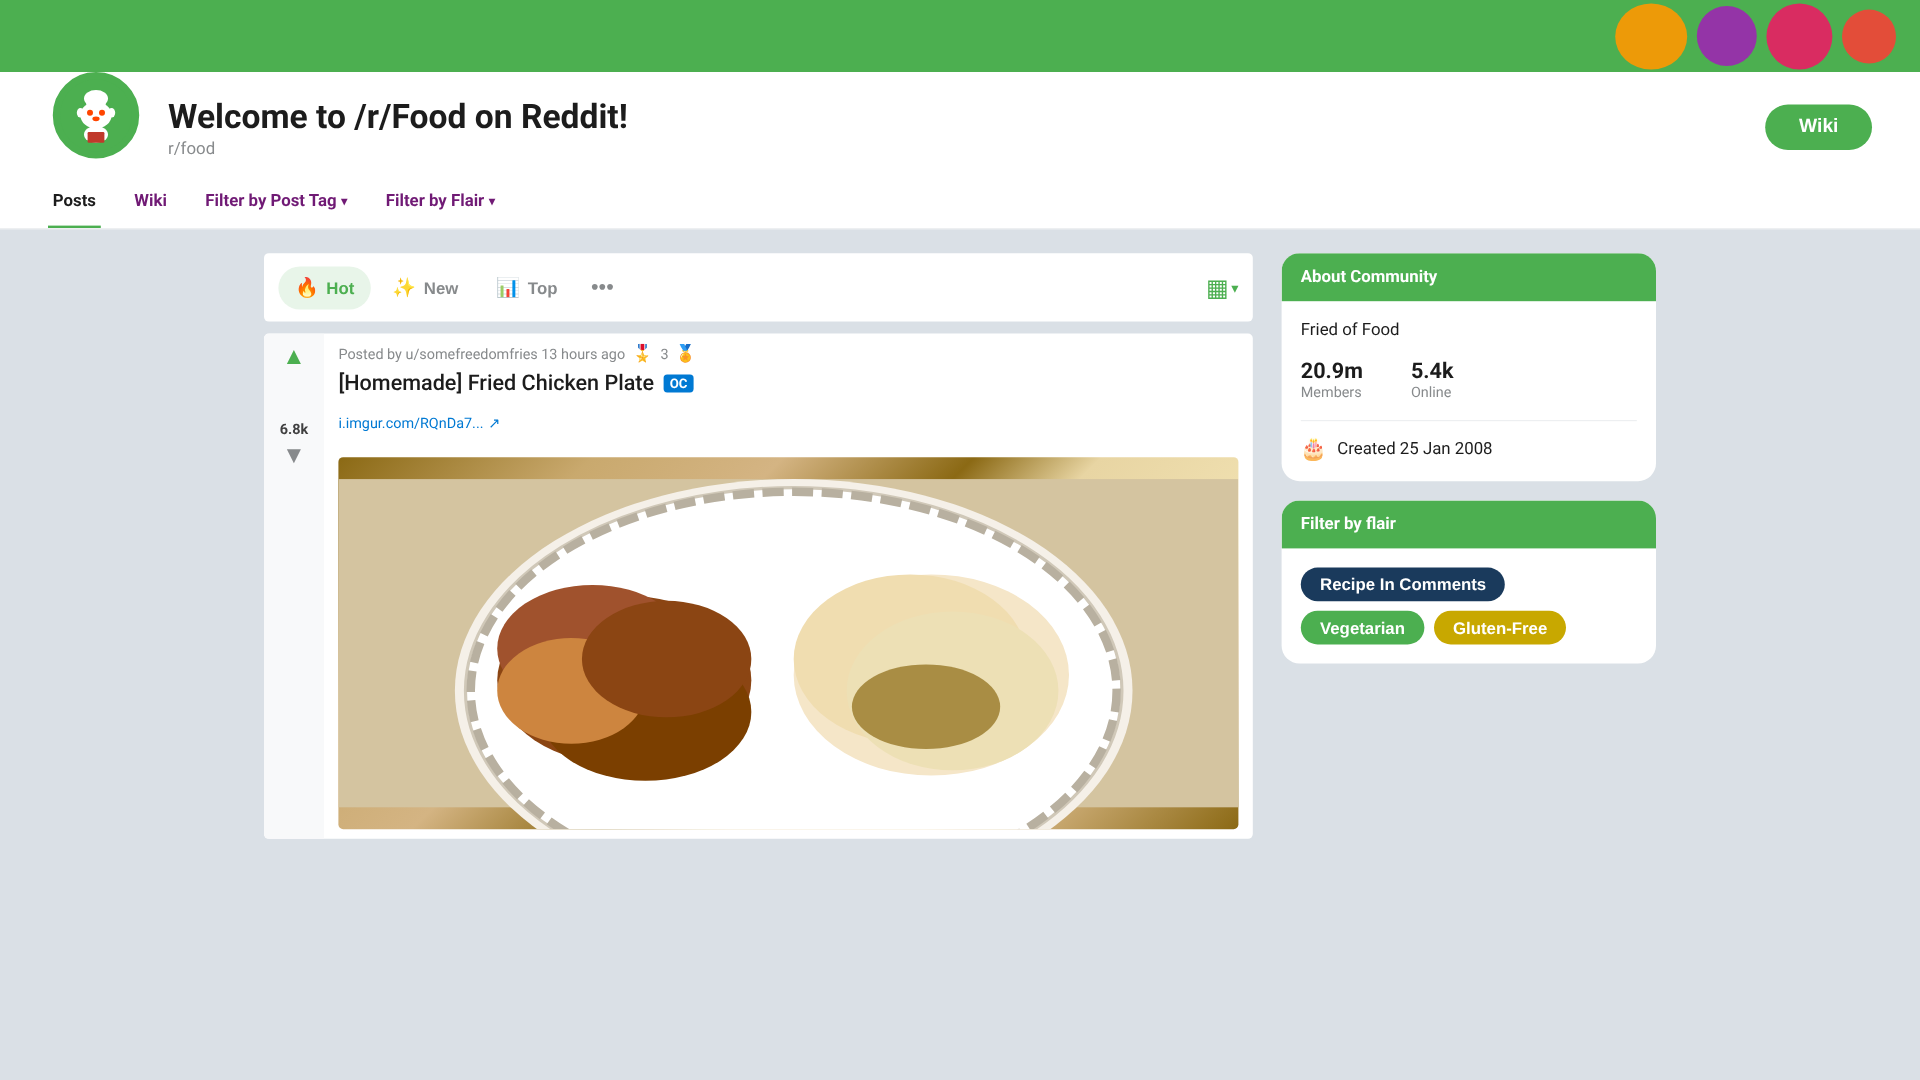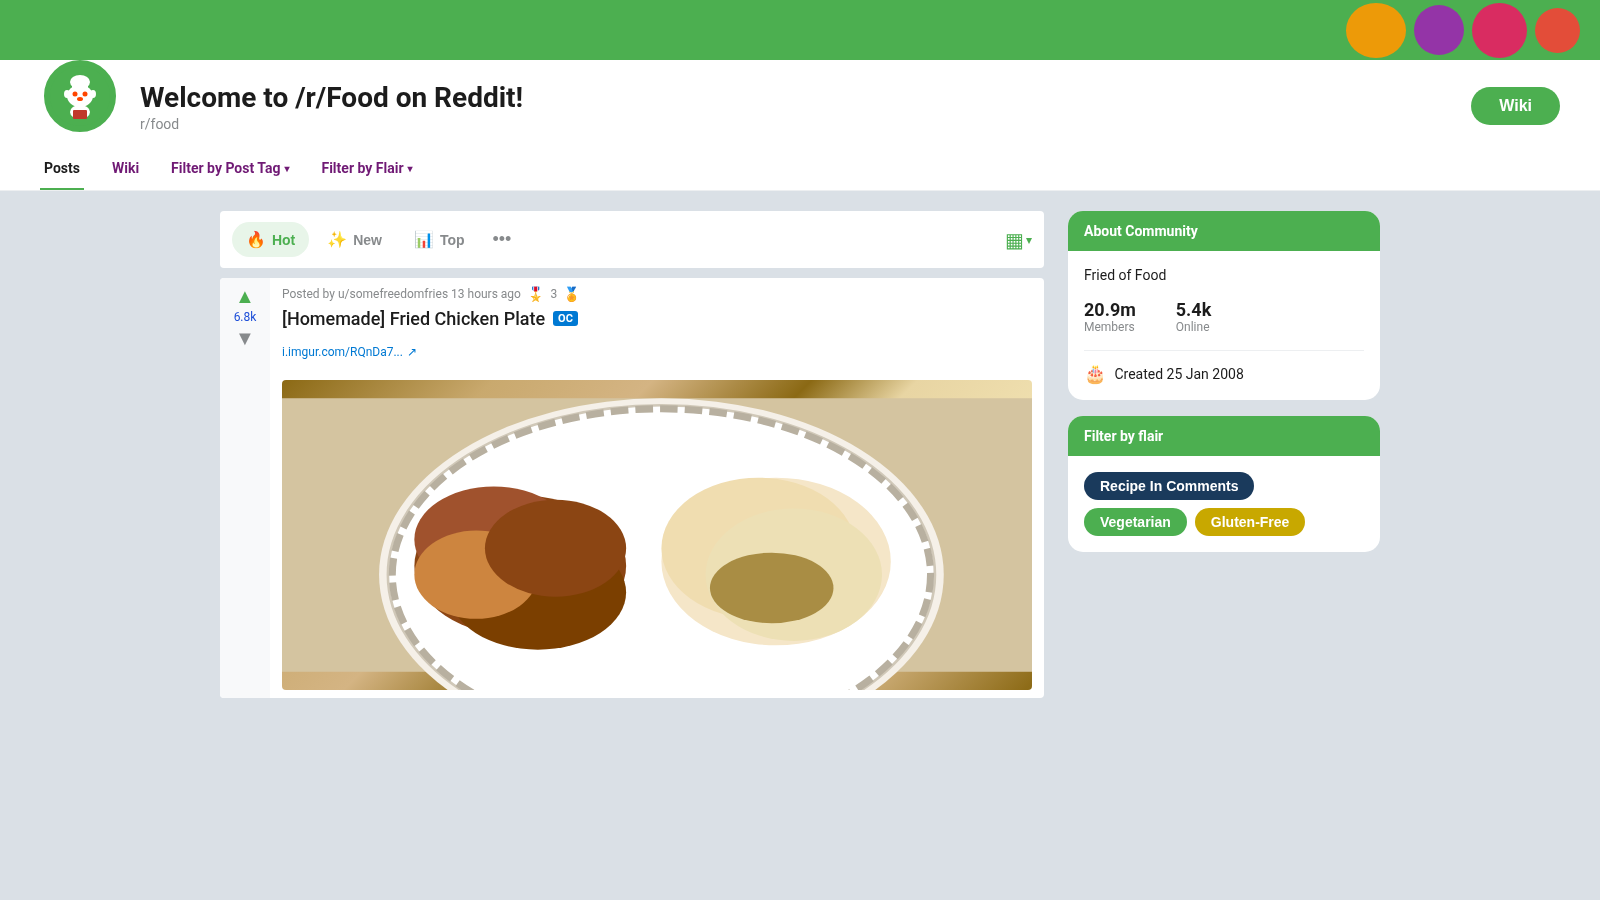--- a/index.html
+++ b/index.html
@@ -194,22 +194,23 @@
     }
     .vote-arrow {
       font-size: 20px;
       color: #878a8c;
       cursor: pointer;
       line-height: 1;
     }
     .vote-arrow.up { color: #4CAF50; }
     .vote-count {
       font-size: 12px;
-      font-weight: 400;
-      color: #1d4ed8;
+      font-weight: 700;
+      color: #404040;
+      margin-top: 41px;
     }
     .post-body {
       flex: 1;
       padding: 8px 12px;
     }
     .post-meta {
       font-size: 12px;
       color: #878a8c;
       margin-bottom: 6px;
       display: flex;

